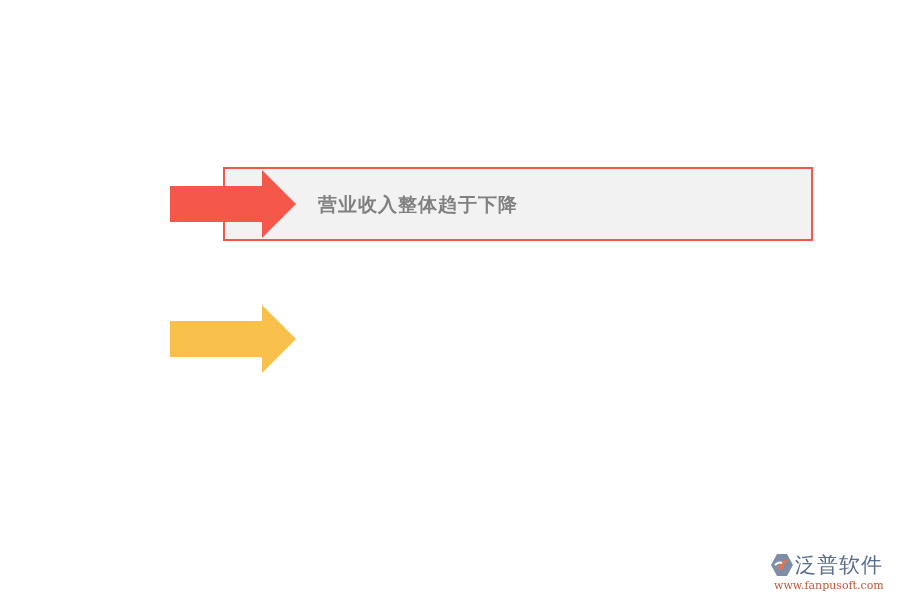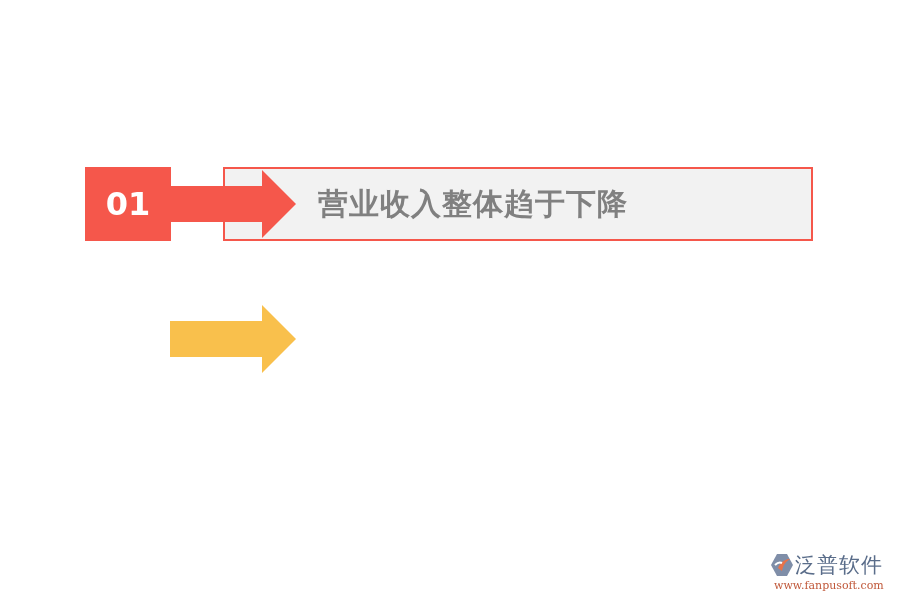--- a/index.html
+++ b/index.html
@@ -2,40 +2,39 @@
 <html><head>
 <meta charset="utf-8">
 <style>
   html, body { margin:0; padding:0; }
   body { width:900px; height:600px; background:#ffffff; position:relative; overflow:hidden;
          font-family: "DejaVu Sans", "Liberation Sans", sans-serif; }
   .row { position:absolute; left:0; width:900px; height:74px; }
   .box { position:absolute; left:223px; top:0; width:586px; height:70px; background:#f2f2f2;
          border:2px solid; box-sizing:content-box; }
   .box-text { position:absolute; left:93px; top:0; height:64px; line-height:70px;
-              font-size:30px; font-weight:bold; color:#808080; white-space:nowrap; letter-spacing:1px; }
+              font-size:19px; font-weight:bold; color:#808080; white-space:nowrap; letter-spacing:1px; }
   .num { position:absolute; left:85px; top:0; width:86px; height:74px; color:#ffffff;
          font-weight:bold; font-size:32px; line-height:74px; text-align:center;
          font-family:"DejaVu Sans", sans-serif; }
   .arrow { position:absolute; left:170px; top:0; }
   .logo { position:absolute; left:770px; top:551px; width:125px; height:42px; }
   .logo-icon { position:absolute; left:0; top:2px; }
   .logo-cn { position:absolute; left:25px; top:0; font-size:21px; color:#5a6d8a; letter-spacing:1px;
              font-family:"DejaVu Sans", sans-serif; white-space:nowrap; }
   .logo-url { position:absolute; left:4px; top:28px; font-size:11px; color:#c0583a;
               font-family:"DejaVu Serif", serif; white-space:nowrap; }
 </style>
 </head>
 <body>
 
 <div class="row" style="top:167px;">
   <div class="box" style="border-color:#f5574b; top:0;">
     <span class="box-text">营业收入整体趋于下降</span>
   </div>
-  <div class="num" style="background:#f5574b;">01</div>
   <svg class="arrow" width="130" height="74" viewBox="0 0 130 74">
     <polygon points="0,19 92,19 92,3 126,37 92,71 92,55 0,55" fill="#f5574b"></polygon>
   </svg>
 </div>
 
 <div class="row" style="top:302px;">
   <svg class="arrow" width="130" height="74" viewBox="0 0 130 74">
     <polygon points="0,19 92,19 92,3 126,37 92,71 92,55 0,55" fill="#f9c04c"></polygon>
   </svg>
 </div>

